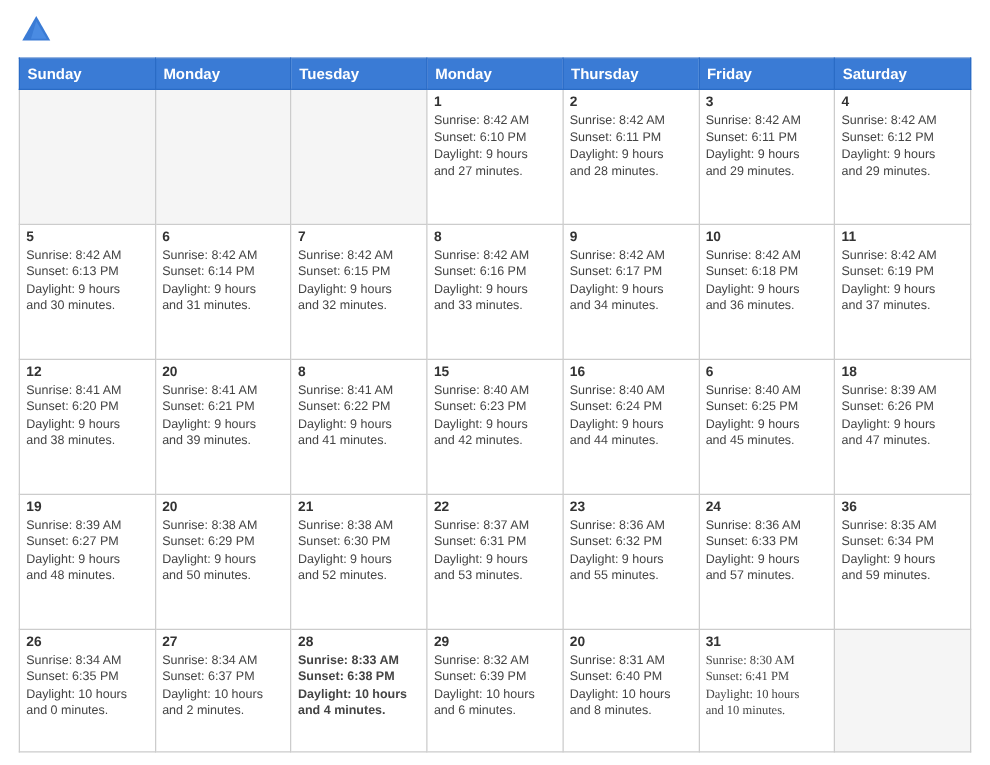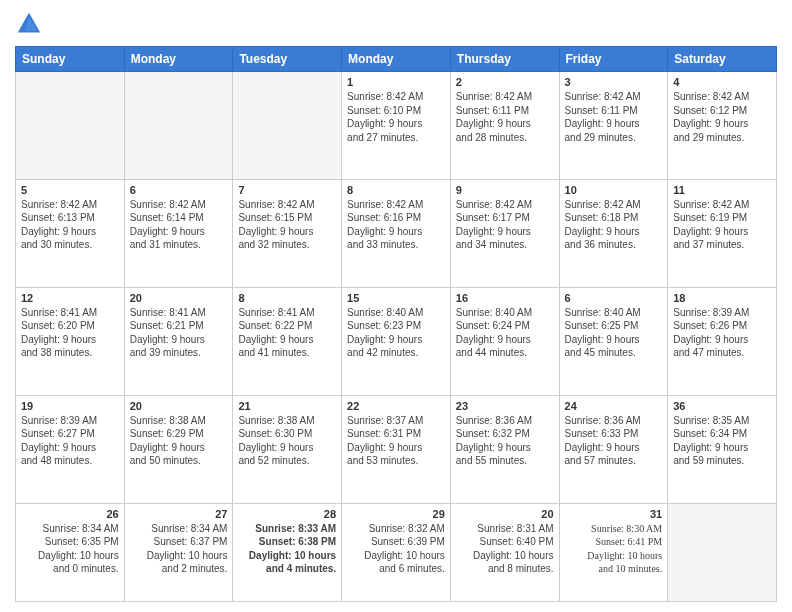--- a/index.html
+++ b/index.html
@@ -87,21 +87,20 @@
       font-weight: bold;
       margin-bottom: 2px;
     }
     .day-info {
       font-size: 10px;
       line-height: 1.35;
       color: #444;
     }
     tr:last-child .day-cell {
       height: 80px;
-      text-align: right;
     }
   </style>
 </head>
 <body>
 
 <div class="page">
   <div class="header">
     <div class="logo">
       <svg class="logo-icon" viewBox="0 0 40 40">
         <polygon points="20,4 36,32 4,32" fill="#3a7bd5"></polygon>

